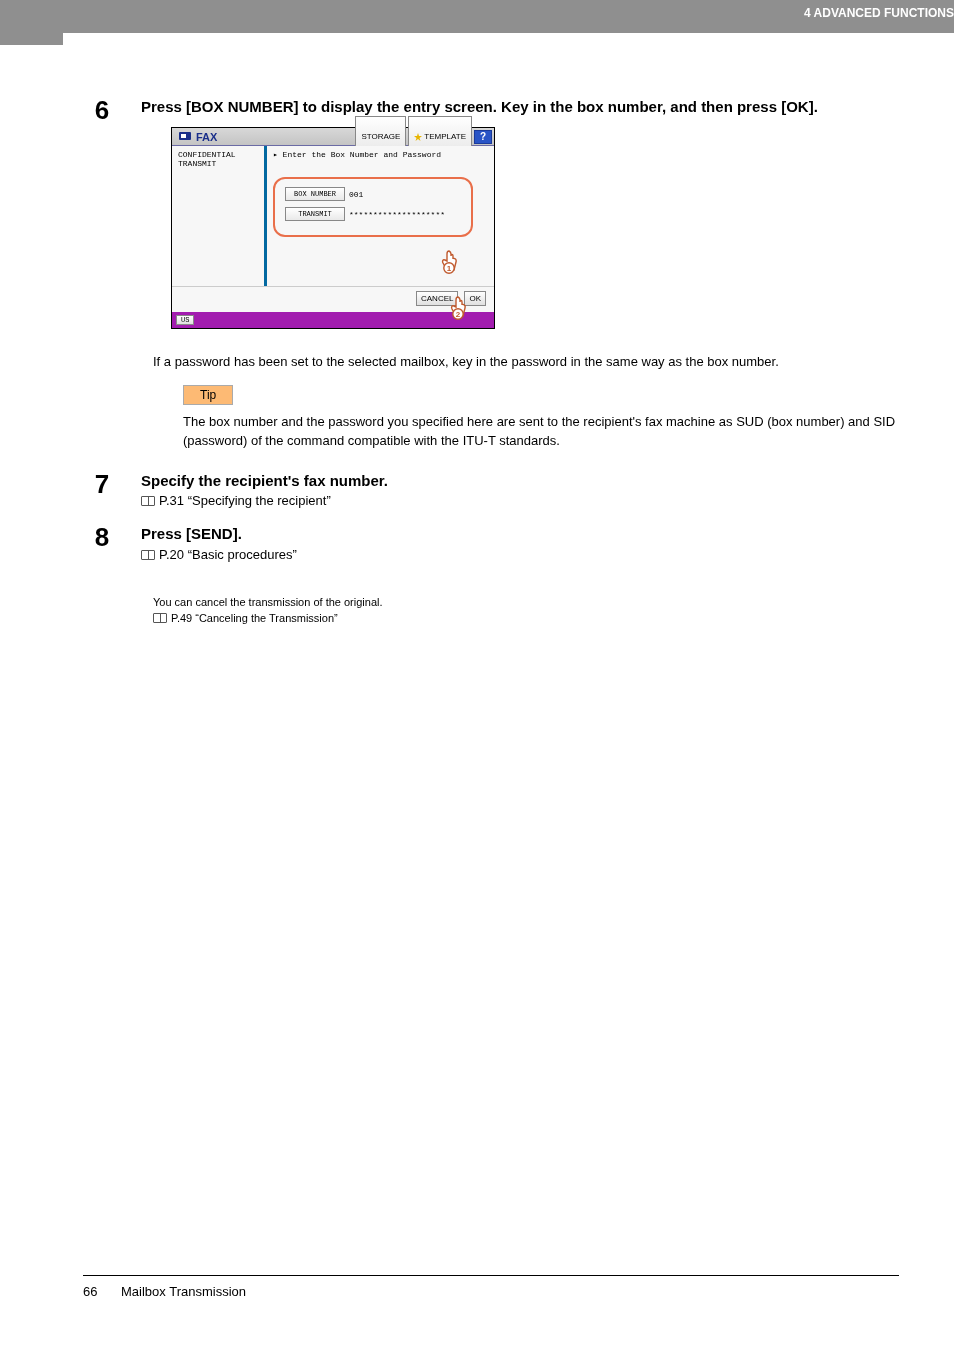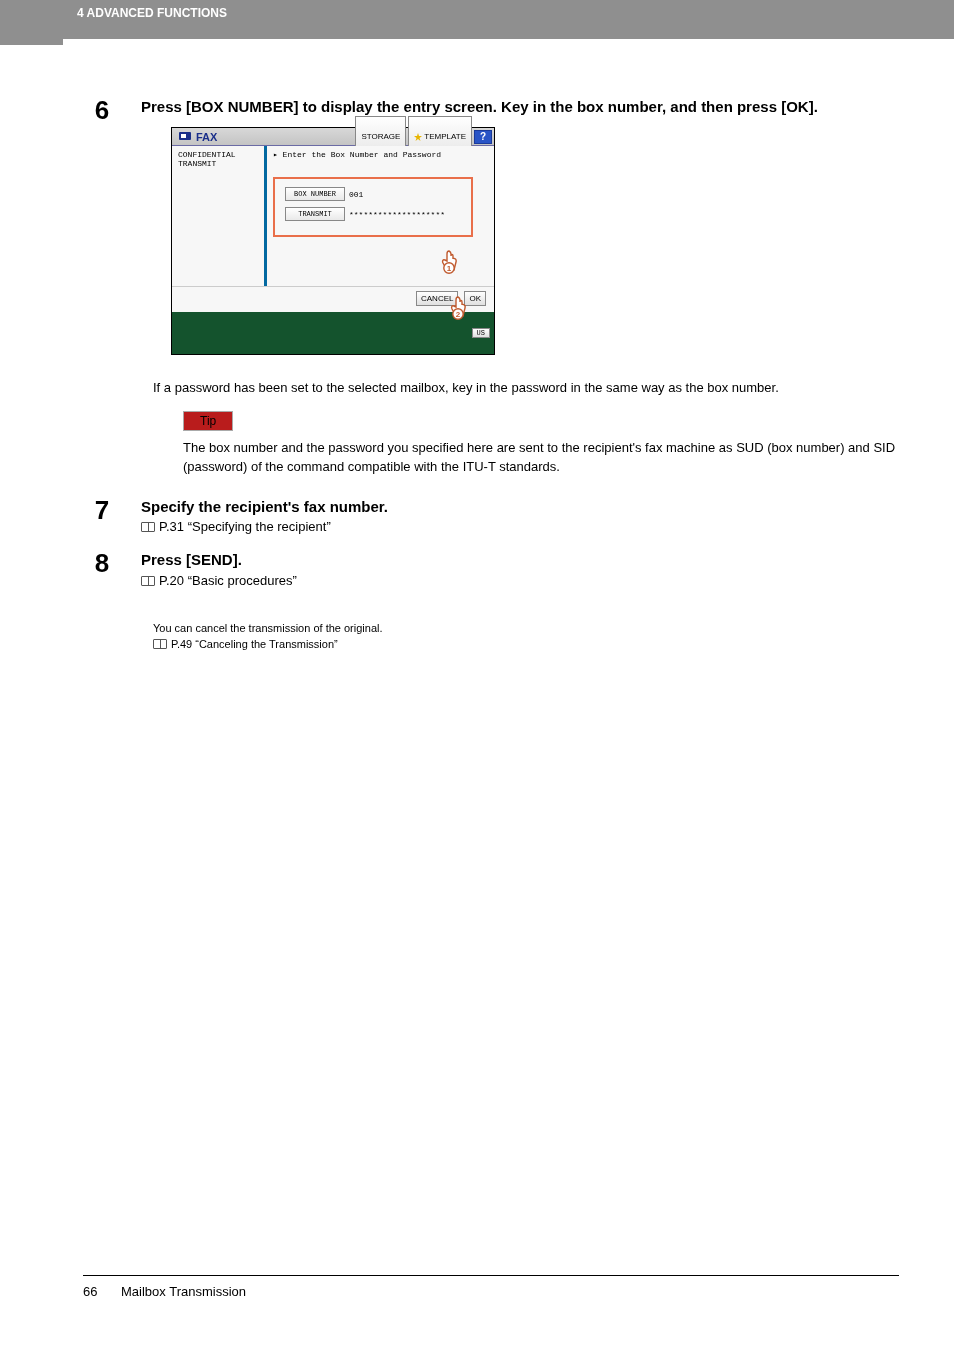--- a/index.html
+++ b/index.html
@@ -20,27 +20,28 @@
   .sidebar-stub {
     position: absolute;
     left: 0; top: 0;
     width: 63px;
     height: 45px;
     background: #8f8f8f;
   }
   .header-bar {
     position: absolute;
     left: 63px; top: 0; right: 0;
-    height: 39px;
+    height: 33px;
     background: #8f8f8f;
     color: #fff;
     font-size: 12px;
     font-weight: bold;
     padding-left: 14px;
     line-height: 26px;
+    text-align: right;
   }
   .content {
     position: absolute;
     left: 63px;
     right: 55px;
     top: 95px;
   }
   .step {
     display: flex;
     align-items: flex-start;
@@ -167,21 +168,21 @@
     flex: 1;
     padding: 4px 6px 0 6px;
     position: relative;
   }
   .fax-instruction {
     font-size: 8px;
     margin-bottom: 18px;
   }
   .fax-fields {
     border: 2px solid #e96f4a;
-    border-radius: 0;
+    border-radius: 12px;
     padding: 8px 10px 14px 10px;
     width: 200px;
     margin-bottom: 3px;
   }
   .fax-row {
     display: flex;
     align-items: center;
     margin-bottom: 6px;
   }
   .fax-row .lbl {
@@ -220,45 +221,45 @@
     background: #f7f7f7;
   }
   .fax-bottom .bbtn {
     border: 1px solid #888;
     background: linear-gradient(#fff,#e0e0e0);
     font-size: 8px;
     padding: 2px 4px;
     font-family: Arial, sans-serif;
   }
   .fax-status {
-    background: #14532d;
+    background: #a21caf;
     color: #fff;
     font-size: 7px;
-    text-align: right;
-    padding: 17px 4px;
+    text-align: left;
+    padding: 4px 4px;
   }
   .fax-status .sbtn {
     background: linear-gradient(#fff,#e0e0e0);
     color: #000;
     border: 1px solid #888;
     padding: 0 4px;
     font-size: 7px;
   }
   .para {
     margin: 6px 0 12px 90px;
     font-size: 13px;
     line-height: 1.4;
   }
   .tip-box {
     margin: 14px 0 8px 120px;
   }
   .tip-label {
     display: inline-block;
     border: 1px solid #aaa;
-    background: #b91c1c;
+    background: #fdba74;
     font-size: 12px;
     padding: 2px 16px;
   }
   .tip-text {
     margin: 8px 0 18px 120px;
     font-size: 13px;
     line-height: 1.45;
   }
   .spacer { height: 4px; }
   .cancel-block {

